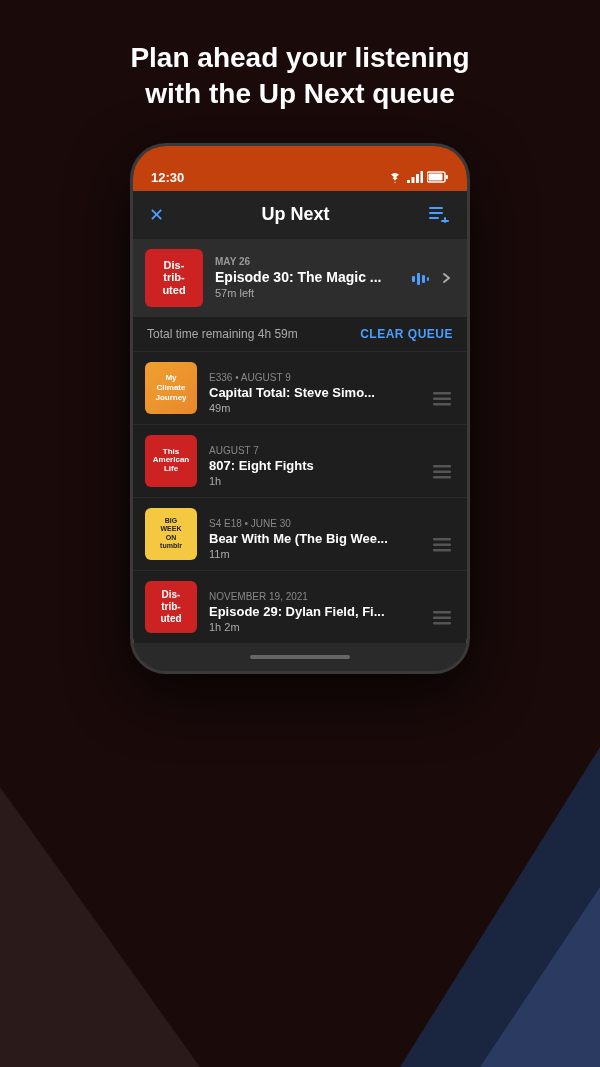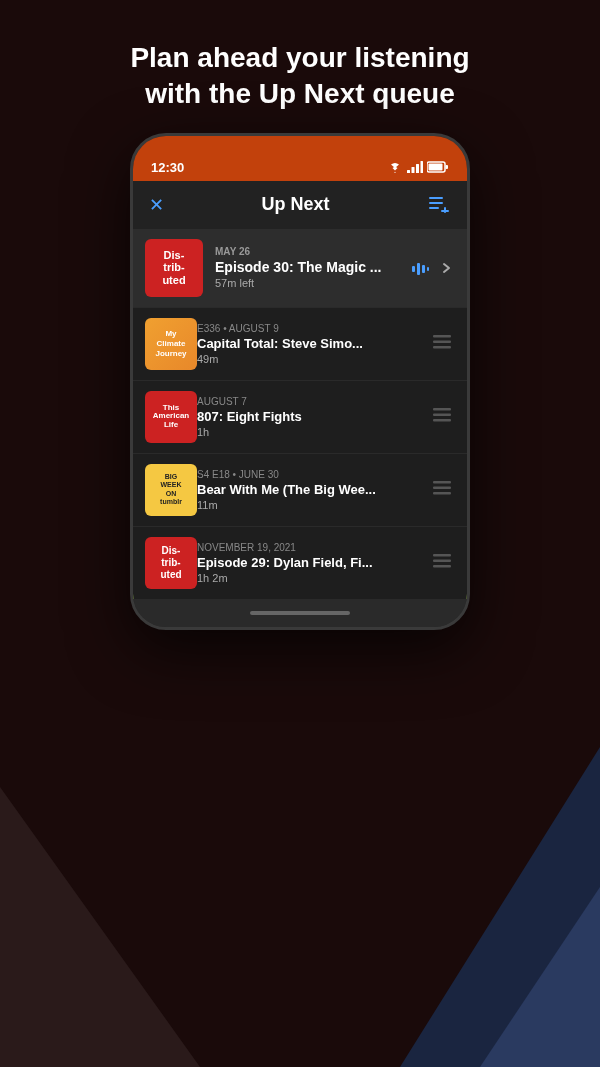--- a/index.html
+++ b/index.html
@@ -44,21 +44,21 @@
       height: 180px;
       background: #2a3a60;
       clip-path: polygon(100% 0, 100% 100%, 0 100%);
     }
 
     
     .hero-text {
       position: relative;
       z-index: 2;
       text-align: center;
-      padding: 40px 60px 20px;
+      padding: 40px 60px 30px;
       color: #ffffff;
       font-size: 28px;
       font-weight: 800;
       line-height: 1.3;
     }
 
     
     .phone {
       position: relative;
       z-index: 2;
@@ -187,22 +187,23 @@
       letter-spacing: 0.5px;
       cursor: pointer;
     }
 
     
     .episode-list {
       background: #1e1e1e;
     }
     .episode-item {
       display: flex;
-      align-items: center;
+      align-items: flex-end;
       padding: 10px 12px;
+      gap: 12px;
       border-top: 1px solid #2a2a2a;
     }
     .episode-art {
       width: 52px;
       height: 52px;
       border-radius: 6px;
       flex-shrink: 0;
       display: flex;
       align-items: center;
       justify-content: center;
@@ -393,20 +394,24 @@
           <rect x="6" y="4" width="3" height="12" rx="1"></rect>
           <rect x="11" y="6" width="3" height="8" rx="1"></rect>
           <rect x="16" y="8" width="2" height="4" rx="1"></rect>
         </svg>
         <svg width="18" height="18" viewBox="0 0 18 18" fill="#aaa">
           <path d="M7 5 L12 9 L7 13" stroke="#aaa" stroke-width="2" fill="none" stroke-linecap="round" stroke-linejoin="round"></path>
         </svg>
       </div>
     </div>
 
+    <div class="queue-info">
+      <span class="queue-time-text">Total time remaining 4h 59m</span>
+      <span class="clear-queue-btn">CLEAR QUEUE</span>
+    </div>
 
     <div class="episode-list">
 
       <div class="episode-item">
         <div class="episode-art">
           <div class="art-my-climate">
             <div style="font-size:8px; font-weight:900;">My<br>Climate<br>Journey</div>
           </div>
         </div>
         <div class="episode-item-info">

